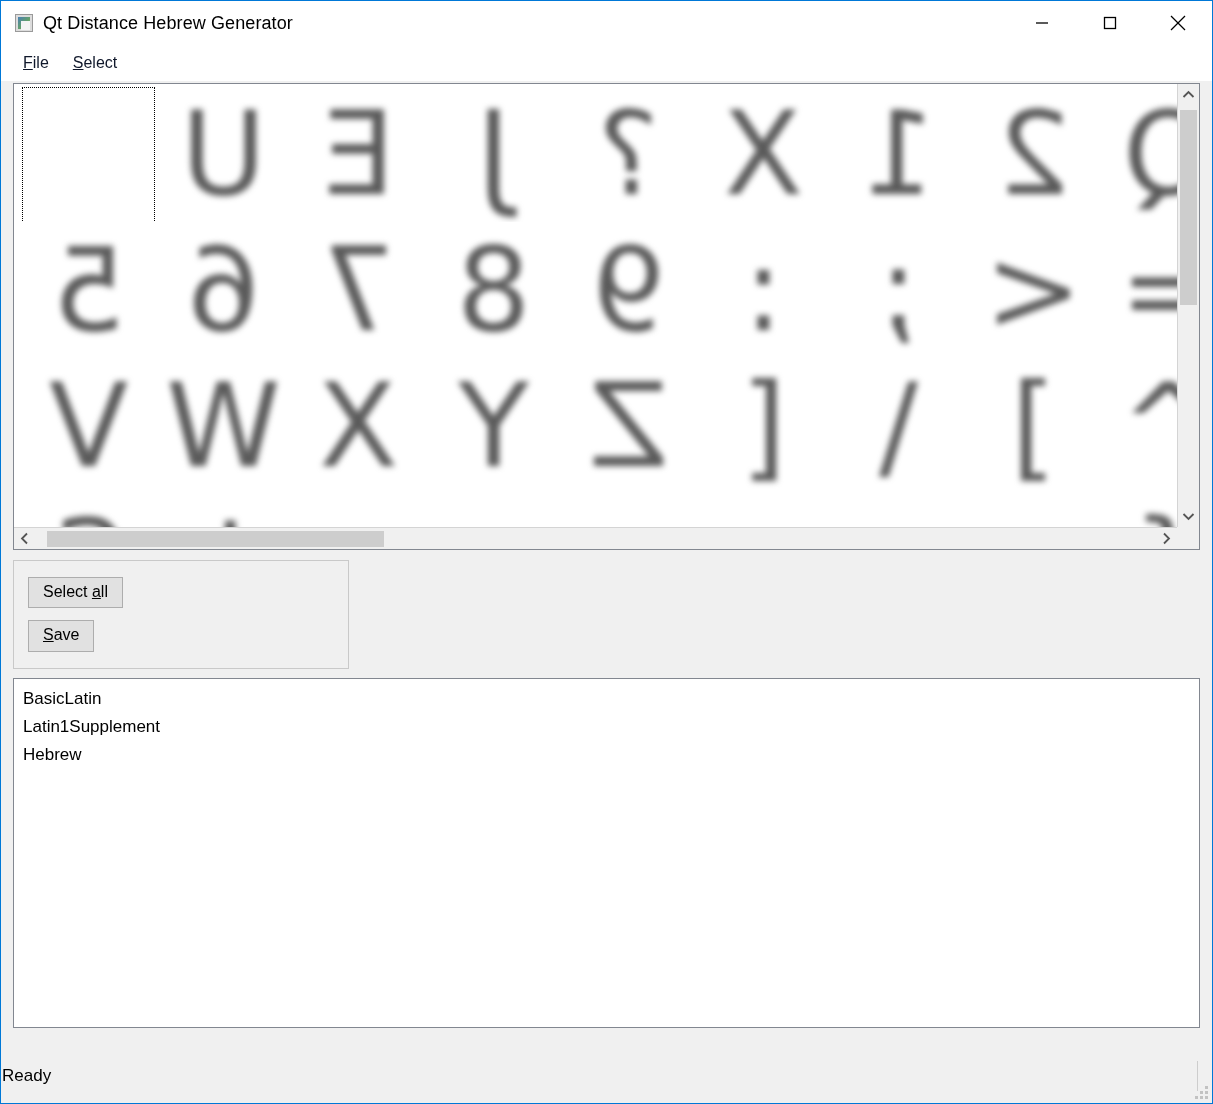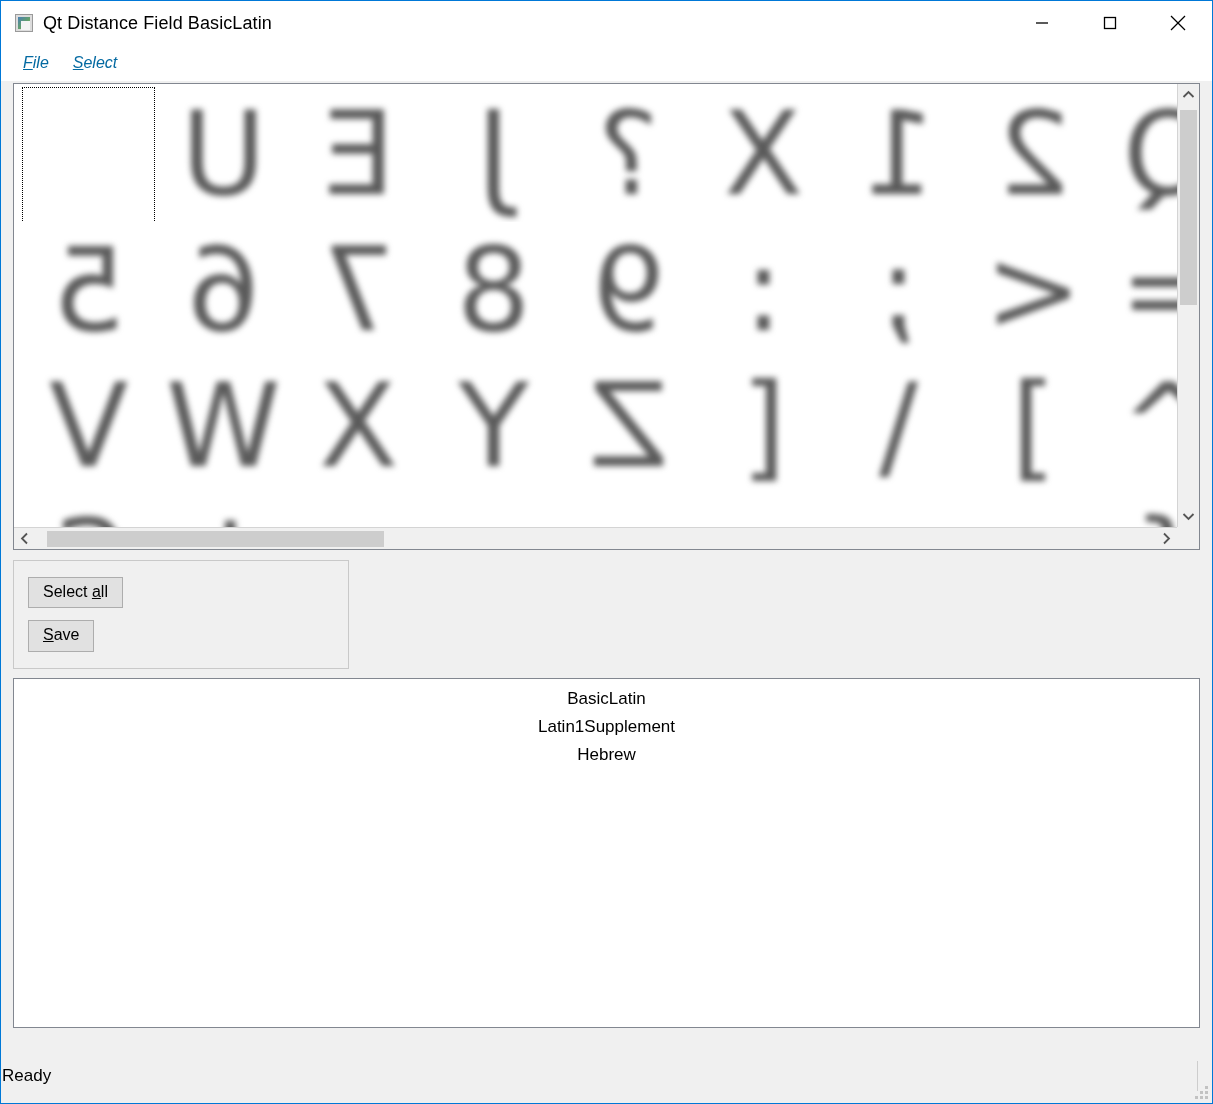--- a/index.html
+++ b/index.html
@@ -84,25 +84,24 @@
   .menubar {
     height: 36px;
     background: #ffffff;
     display: flex;
     align-items: center;
     padding-left: 10px;
     box-sizing: border-box;
   }
   .menu-item {
     font-size: 16px;
-    color: #0369a1;
+    color: #0f172a;
     padding: 4px 12px;
     white-space: nowrap;
     cursor: default;
-    font-style: italic;
   }
   .menu-item .mn {
     text-decoration: underline;
   }
 
   
   .central {
     position: relative;
     background: #f0f0f0;
     padding: 0 12px;
@@ -318,21 +317,20 @@
   }
   .spin-btn + .spin-btn { border-top: none; }
 
   .blocks-panel {
     flex: 1;
     box-sizing: border-box;
     border: 1px solid #828790;
     background: #ffffff;
     padding: 6px 0 0 0;
     overflow: hidden;
-    text-align: center;
   }
   .block-item {
     font-size: 17px;
     color: #000000;
     padding: 4px 9px;
     white-space: nowrap;
     cursor: default;
   }
 
   
@@ -375,21 +373,21 @@
 </head>
 <body>
 
 <div id="app-window">
 
   <div class="titlebar">
     <div class="title-icon">
       <div class="ic-inner"></div>
       <div class="ic-sheet"></div>
     </div>
-    <div class="title-text">Qt Distance Field BasicLatin</div>
+    <div class="title-text">Qt Distance Hebrew Generator</div>
 
     <div class="win-buttons">
       <button class="win-btn">
         <svg width="22" height="22" viewBox="0 0 22 22">
             <line x1="5" y1="11" x2="17" y2="11" stroke="#000" stroke-width="1.3"></line>
           </svg>
       </button>
       <button class="win-btn">
         <svg width="22" height="22" viewBox="0 0 22 22">
             <rect x="5.5" y="5.5" width="11" height="11" fill="none" stroke="#000" stroke-width="1.3"></rect>

